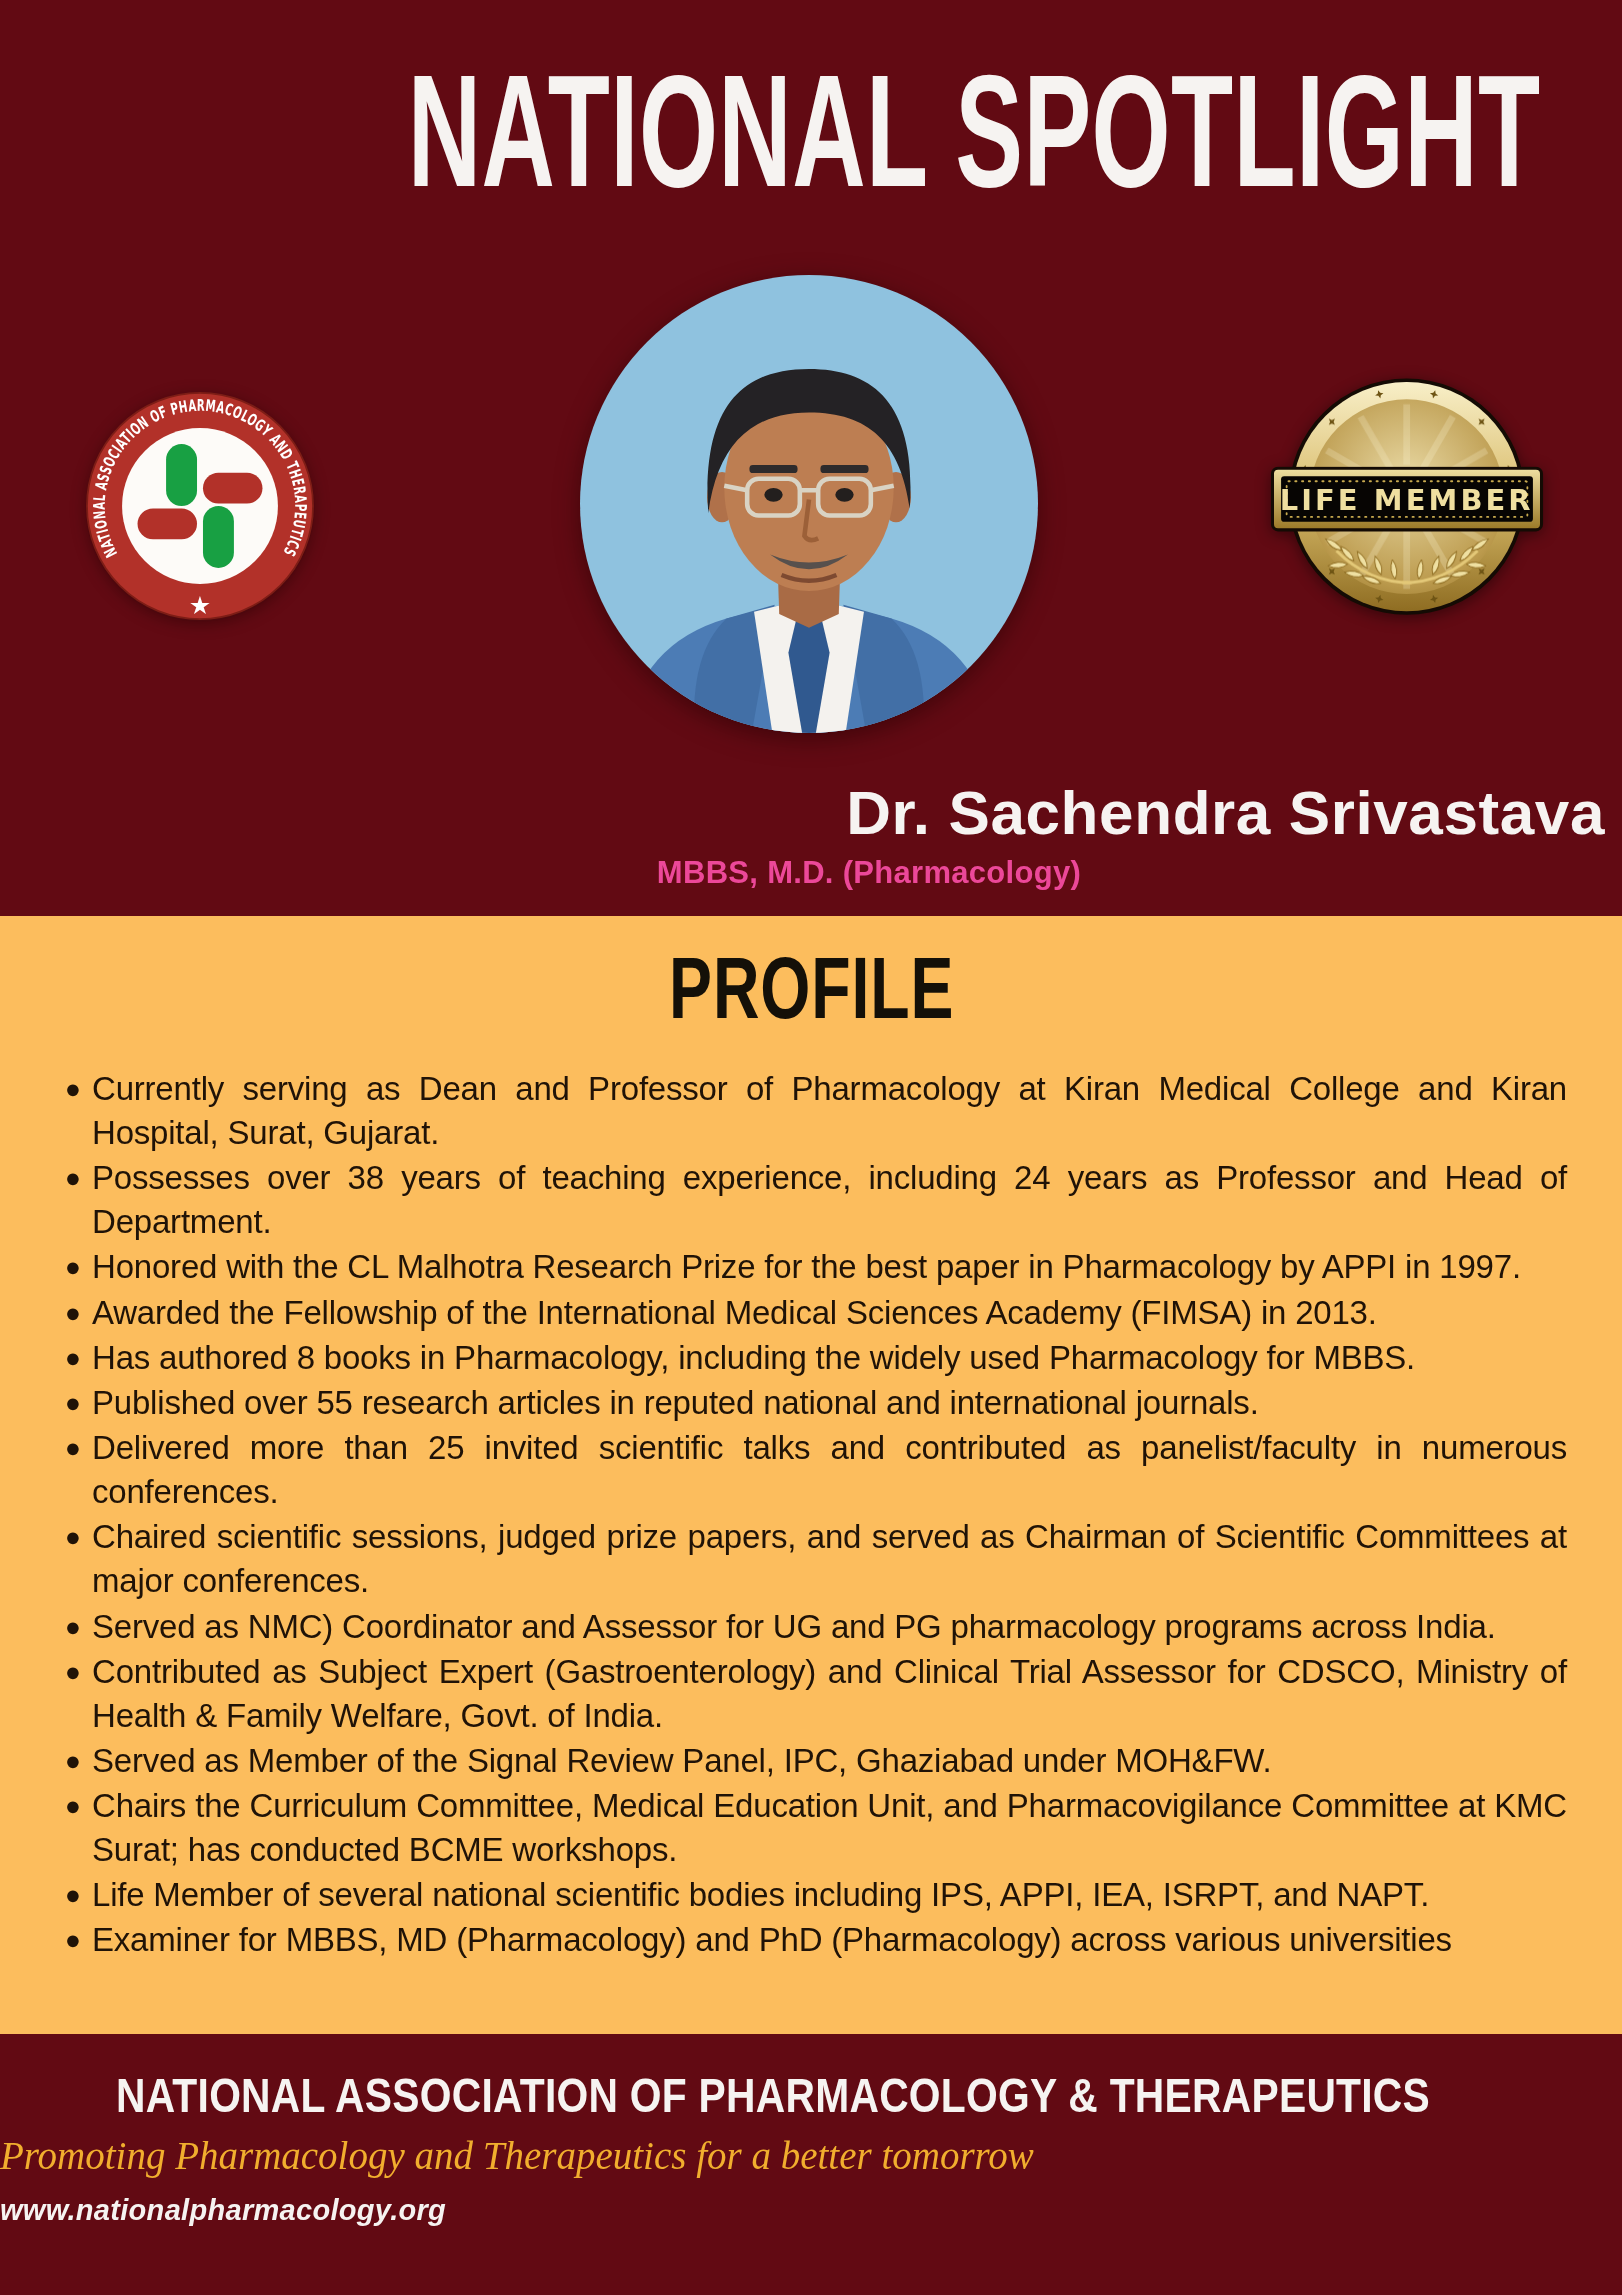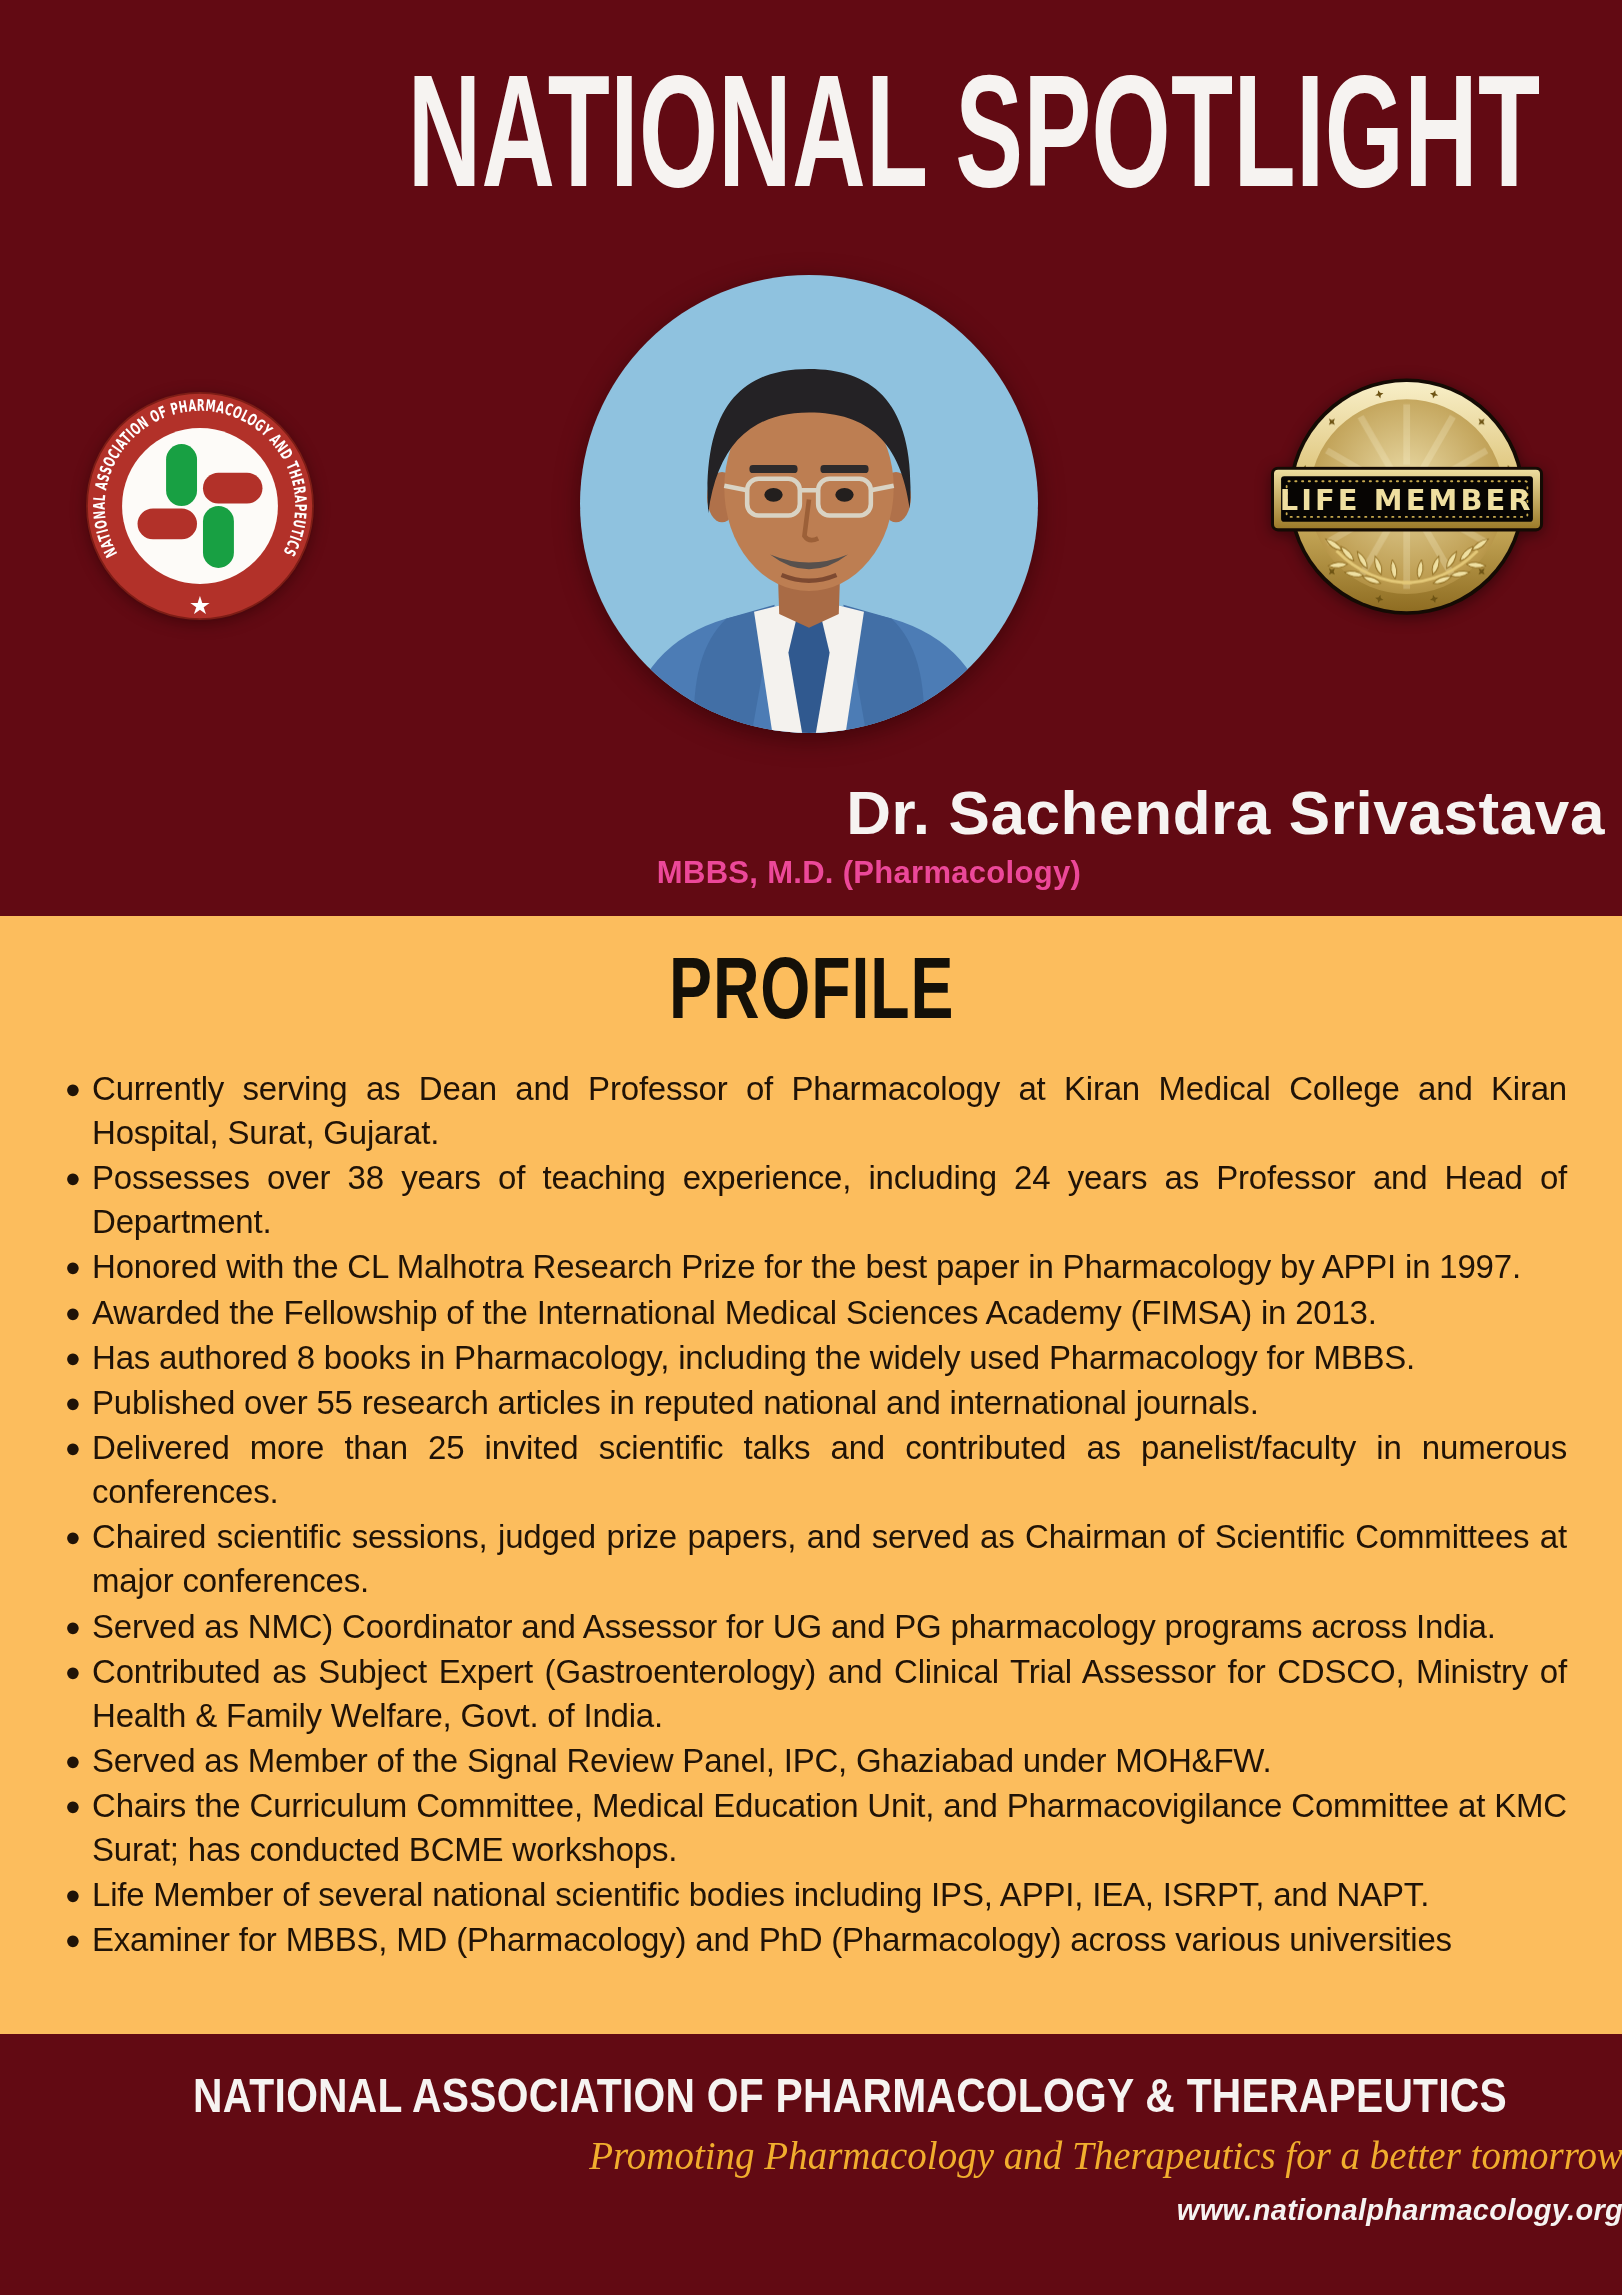--- a/index.html
+++ b/index.html
@@ -31,21 +31,21 @@
   .profile-heading .squeeze{display:inline-block;font-size:87px;font-weight:bold;letter-spacing:1.2px;
                             transform:scaleX(0.74);transform-origin:50% 50%;}
   .bullet-list{list-style:none;margin:36px 56px 0 61px;padding:0;}
   .bullet-list li{display:grid;grid-template-columns:31px 1fr;align-items:start;
                   font-size:33px;line-height:44px;text-align:justify;margin:0 0 1.2px 0;
                   letter-spacing:-0.2px;color:#201307;}
   .bullet-list .dot{font-size:27px;line-height:44px;padding-left:3.7px;}
   .bullet-list b{font-weight:normal;}
 
   
-  .footer{width:100%;height:261px;background:#620A13;text-align:right;color:#F6F3F1;box-sizing:border-box;}
+  .footer{width:100%;height:261px;background:#620A13;text-align:left;color:#F6F3F1;box-sizing:border-box;}
   .footer-org{padding-top:38px;line-height:1;}
   .footer-org .squeeze{display:inline-block;font-size:48px;font-weight:bold;white-space:nowrap;
                        transform:scaleX(0.85);transform-origin:50% 50%;letter-spacing:0.3px;}
   .footer-tagline{margin-top:16px;font-family:"Liberation Serif", serif;font-style:italic;
                   font-size:39px;color:#F1AE2E;line-height:1;}
   .footer-site{margin-top:21px;font-size:29px;font-weight:bold;letter-spacing:0.3px;line-height:1;font-style:italic;}
 
   svg text{font-family:"DejaVu Sans", sans-serif;}
 </style>
 </head>

